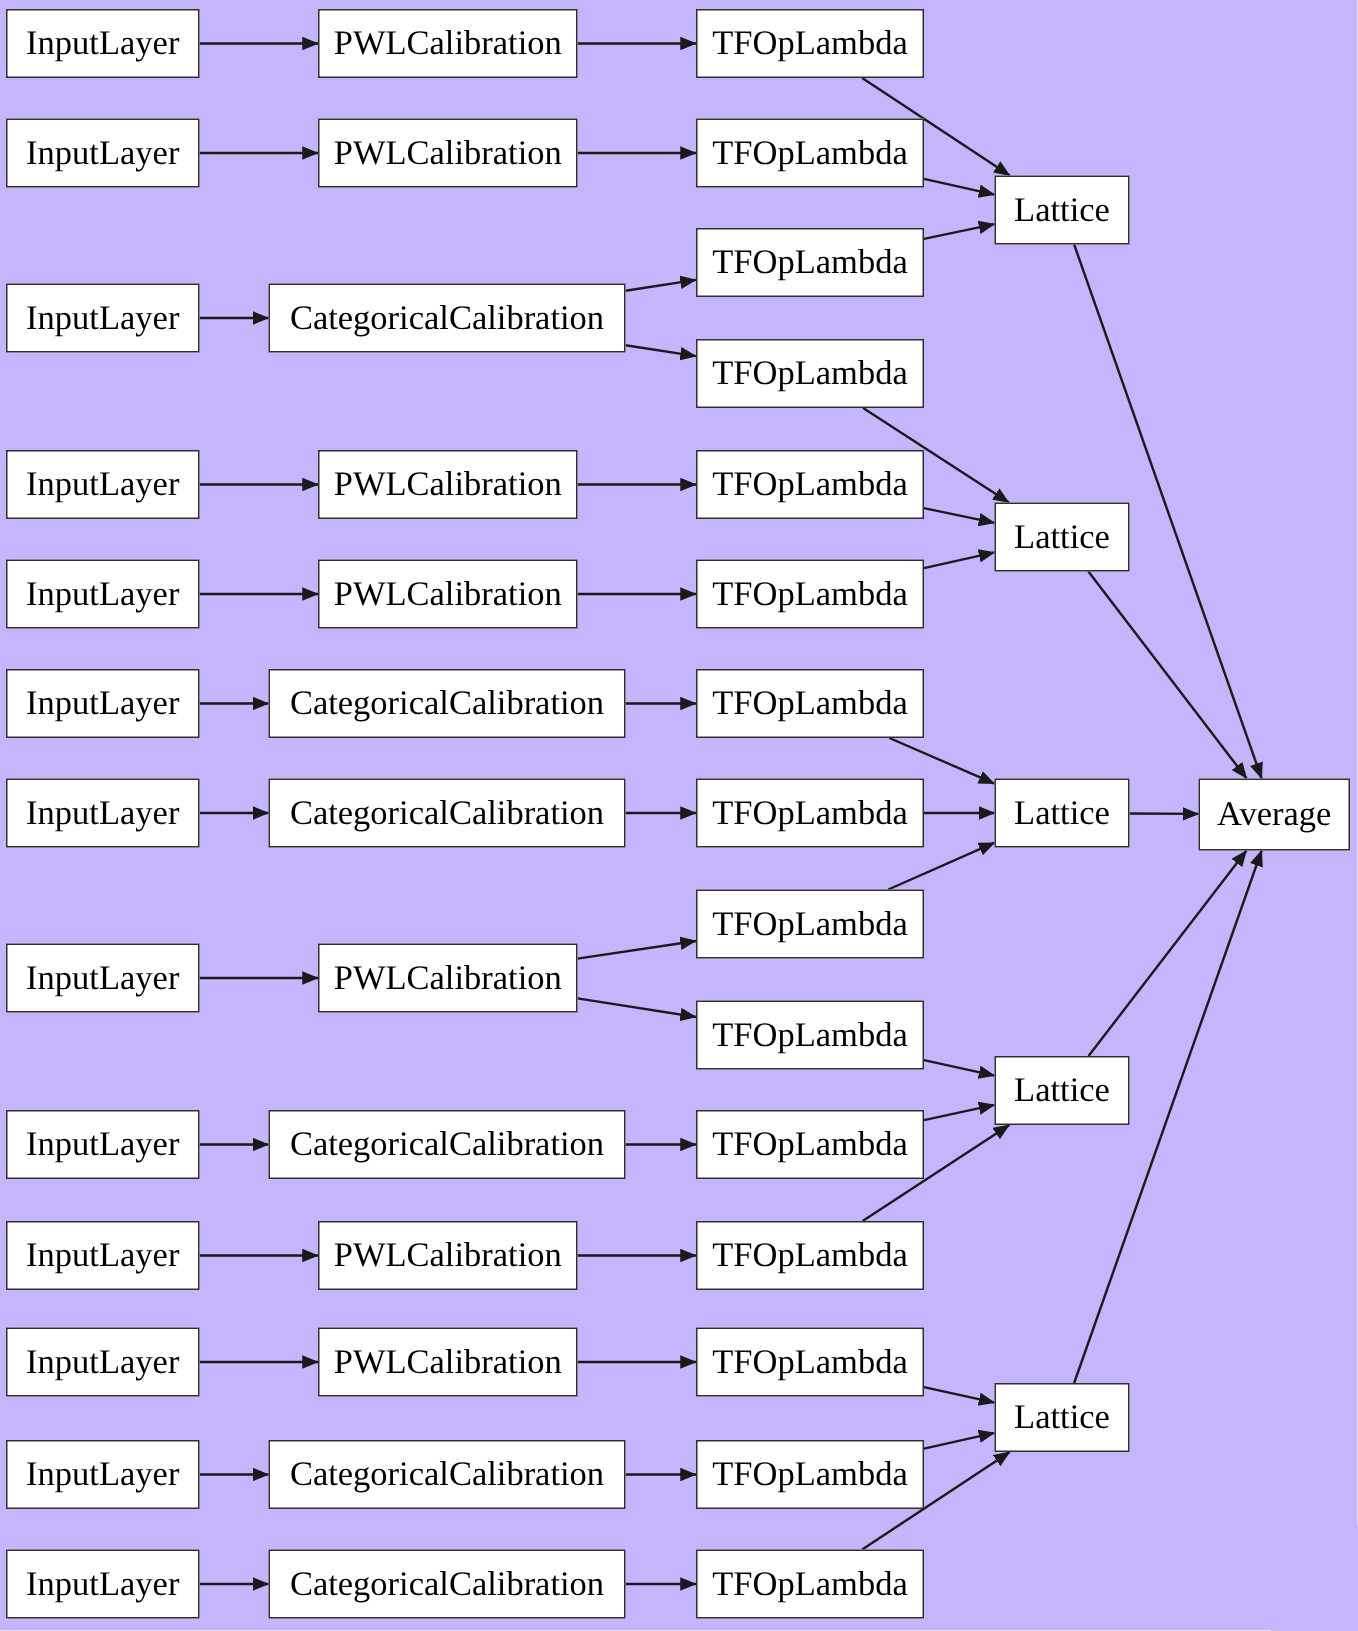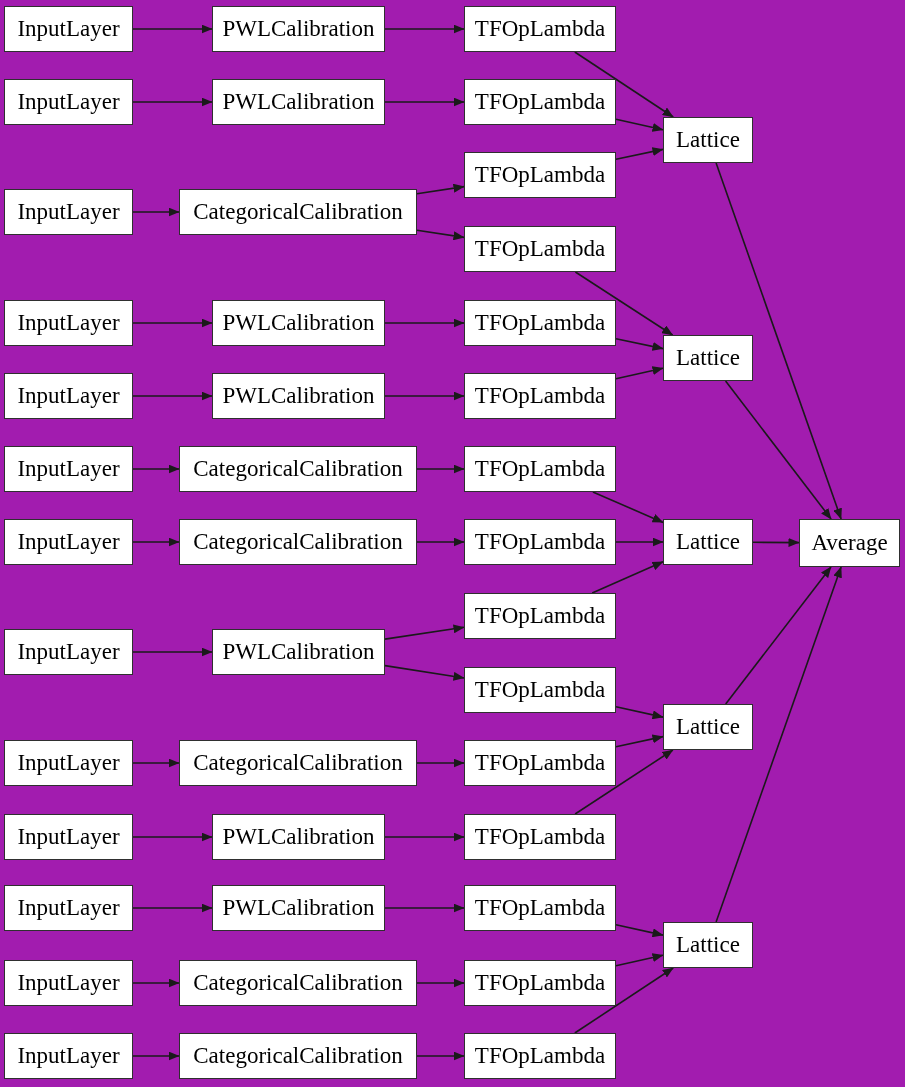--- a/index.html
+++ b/index.html
@@ -7,21 +7,21 @@
     padding: 0;
     background: #ffffff;
     width: 905px;
     height: 1087px;
     overflow: hidden;
   }
   #diagram {
     position: relative;
     width: 905px;
     height: 1087px;
-    background: #a21caf;
+    background: #c4b5fd;
     font-family: "Liberation Serif", "DejaVu Serif", serif;
   }
   #edge-layer {
     position: absolute;
     left: 0; top: 0;
     width: 905px;
     height: 1087px;
   }
   .node {
     position: absolute;

